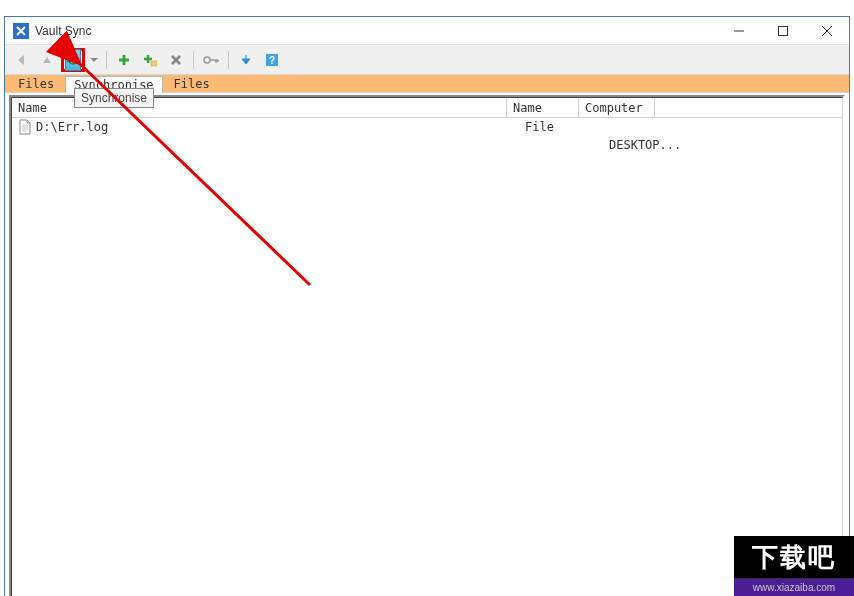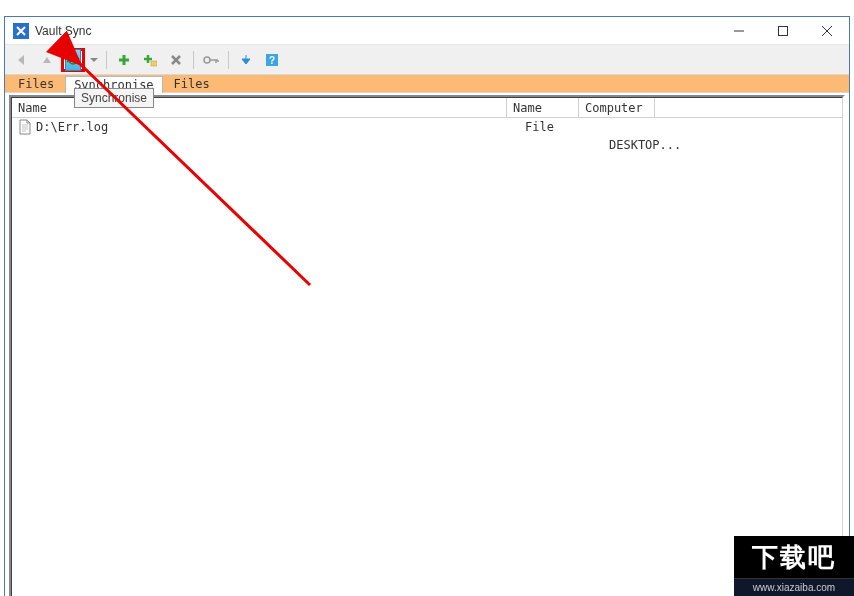--- a/index.html
+++ b/index.html
@@ -203,21 +203,21 @@
   align-items: center;
   justify-content: center;
   color: #fff;
   font-size: 26px;
   font-weight: bold;
   font-family: "Microsoft YaHei", sans-serif;
   letter-spacing: 2px;
 }
 .wm-bottom {
   height: 18px;
-  background: #0f172a;
+  background: #4c1d95;
   color: #ccc;
   font-size: 10px;
   display: flex;
   align-items: center;
   justify-content: center;
   font-family: Arial, sans-serif;
   border-top: 1px solid #333;
 }
 </style>
 </head>

